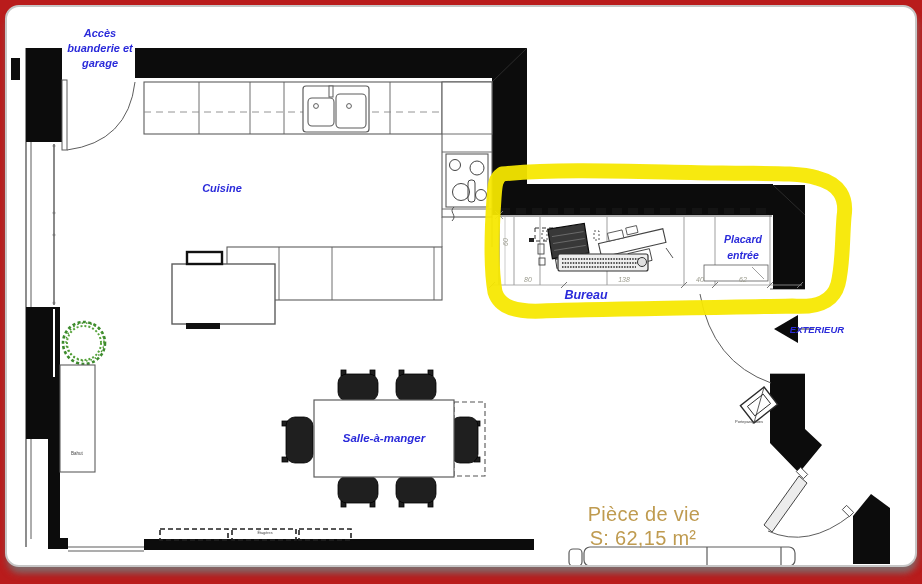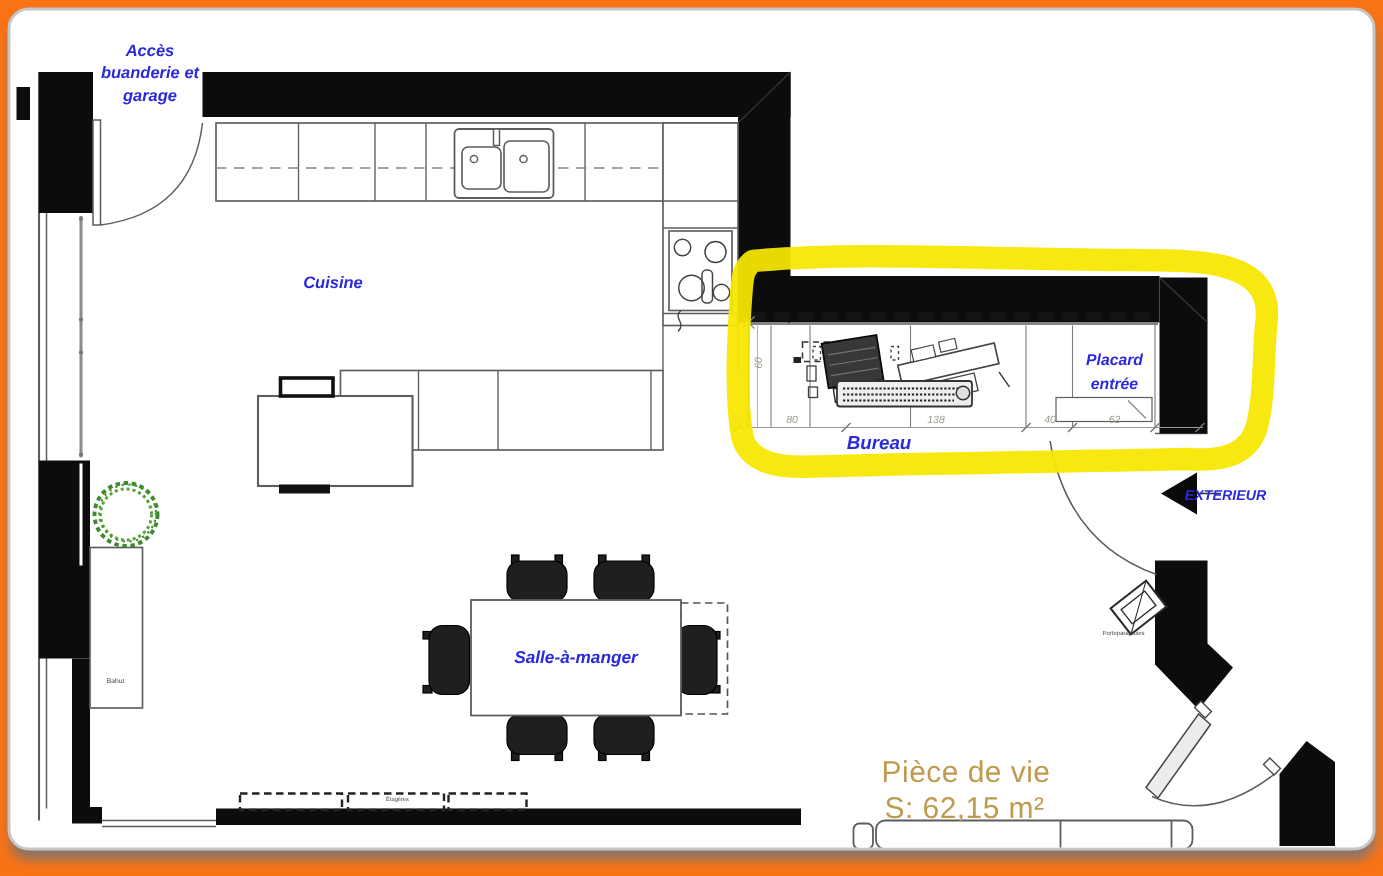--- a/index.html
+++ b/index.html
@@ -1,17 +1,17 @@
 <!DOCTYPE html>
 <html><head>
 <meta charset="utf-8">
 <style>
   html,body{margin:0;padding:0;background:#fff;}
   body{font-family:"Liberation Sans", sans-serif;}
-  #stage{position:relative;width:922px;height:584px;background:#f97316;overflow:hidden;}
+  #stage{position:relative;width:922px;height:584px;background:#b91c1c;overflow:hidden;}
   #frame{position:absolute;left:5px;top:5px;width:908px;height:558px;
          border:2px solid #c6c6c6;border-radius:14px;background:#fff;overflow:hidden;
          box-shadow:0 8px 7px -2px rgba(115,115,115,.75), 4px 6px 7px -3px rgba(140,140,140,.45);}
   #plan{position:absolute;left:-5px;top:-5px;}
   text{text-anchor:middle;}
   .blue-label{font-style:italic;font-weight:bold;}
   .gold-label{font-weight:400;letter-spacing:.3px;}
   .dim{fill:#9a9a8c;font-size:7px;font-style:italic;}
   .tiny{fill:#444;}
   .wall{fill:#0c0c0c;stroke:none;}

